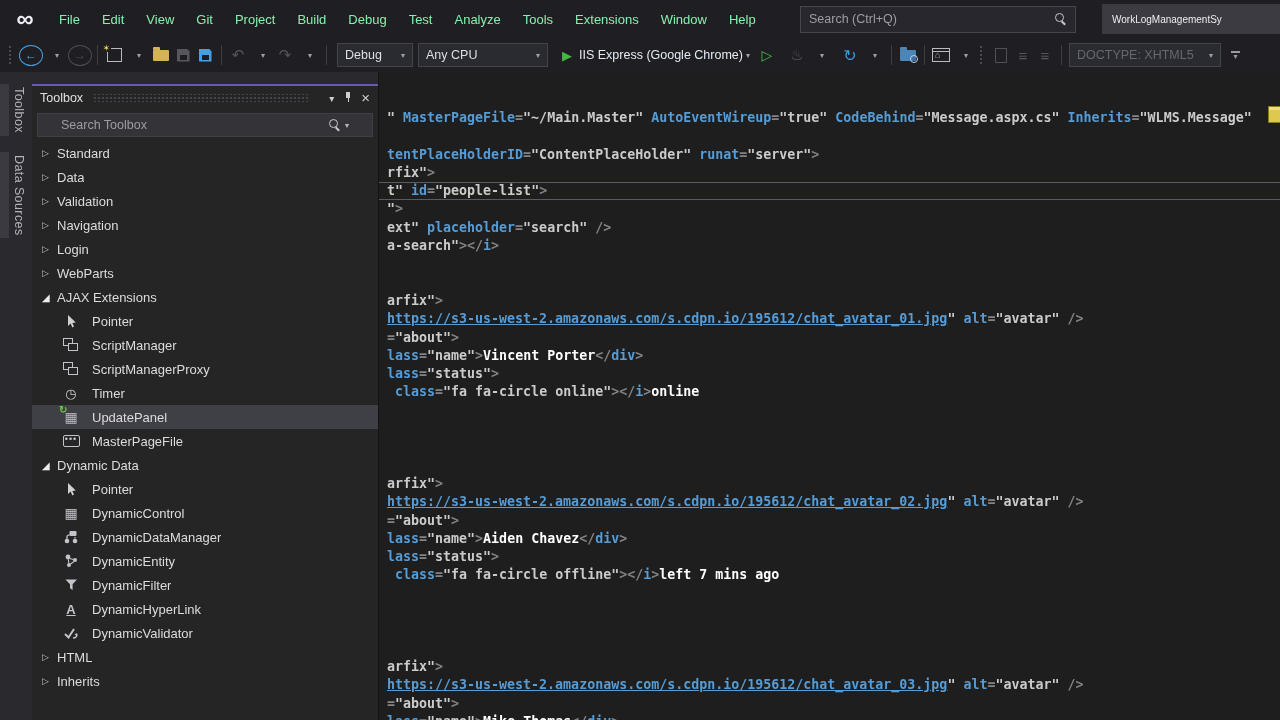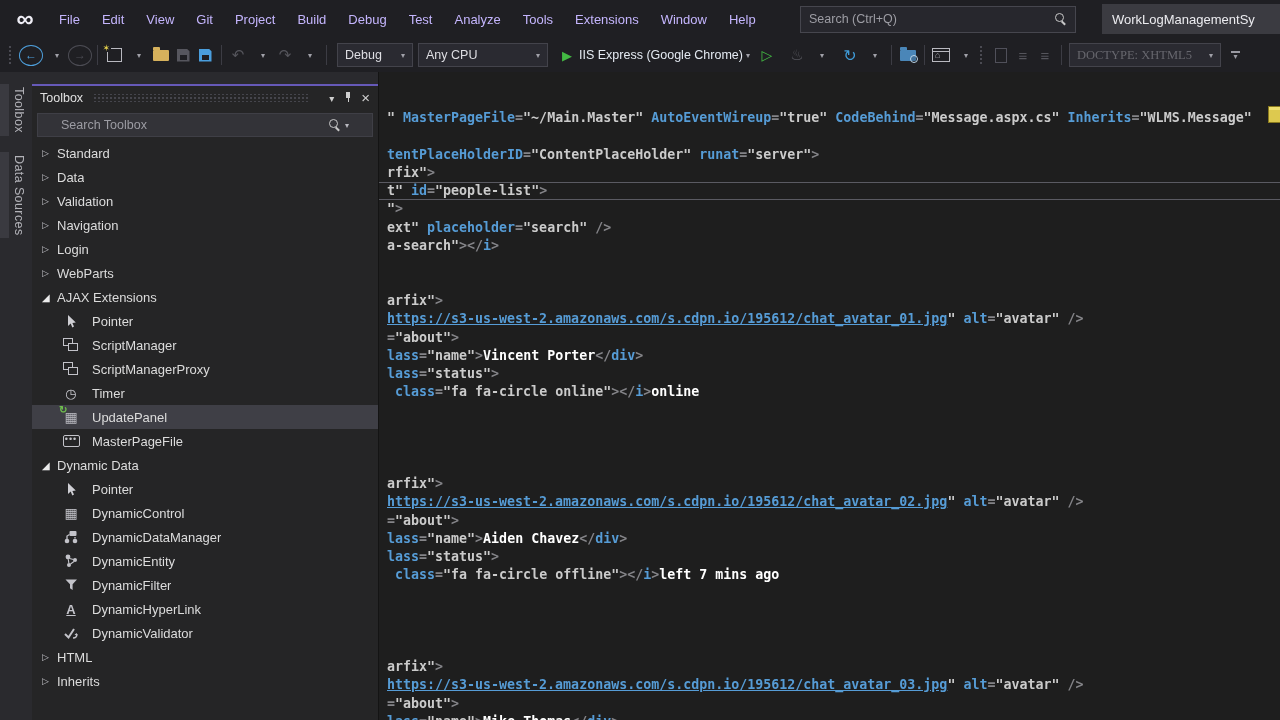--- a/index.html
+++ b/index.html
@@ -5,26 +5,26 @@
   html,body{margin:0;padding:0;background:#1e1e1e;}
   #app{position:relative;width:1280px;height:720px;overflow:hidden;background:#2a2a2e;
        font-family:"Liberation Sans",sans-serif;-webkit-font-smoothing:antialiased;}
 
   
   .menubar{position:absolute;left:0;top:0;width:1280px;height:38px;background:#1f1f23;
            display:flex;align-items:center;color:#dcdcdc;font-size:13px;}
   .vslogo{width:26px;height:26px;margin:0 10px 0 12px;color:#efeef6;font-size:24px;font-weight:bold;
           display:flex;align-items:center;justify-content:center;}
   .menus{display:flex;align-items:center;height:100%;}
-  .menus .mitem{padding:0 11px;height:100%;display:flex;align-items:center;cursor:default;color:#c4b5fd;}
+  .menus .mitem{padding:0 11px;height:100%;display:flex;align-items:center;cursor:default;color:#86efac;}
   .qsearch{margin-left:auto;width:258px;height:25px;background:#27272d;border:1px solid #46464e;
            display:flex;align-items:center;padding:0 8px;color:#9d9da4;font-size:12.5px;}
   .qsearch .qtext{flex:1;}
   .wintitle{margin-left:26px;height:30px;background:#3b3b41;color:#ececf0;display:flex;align-items:center;
-            padding:0 0 0 10px;width:168px;overflow:hidden;white-space:nowrap;font-size:13px;}
+            padding:0 0 0 10px;width:168px;overflow:hidden;white-space:nowrap;font-size:10px;}
 
   
   .mag{width:13px;height:13px;position:relative;display:inline-block;flex:none;}
   .mag::before{content:"";position:absolute;width:7px;height:7px;border:1.6px solid #c8c8c8;border-radius:50%;left:1px;top:0;}
   .mag::after{content:"";position:absolute;width:5px;height:1.7px;background:#c8c8c8;transform:rotate(45deg);left:7px;top:9px;}
 
   
   .toolbar{position:absolute;left:0;top:38px;width:1280px;height:34px;background:#1f1f23;
            display:flex;align-items:center;padding-left:6px;box-sizing:border-box;color:#c8c8c8;}
   .tb{display:flex;align-items:center;justify-content:center;height:24px;min-width:22px;flex:none;cursor:default;}
@@ -48,21 +48,21 @@
   .folder.bsearch::before{background:#4a86b8;}
   .folder.bsearch::after{content:"";position:absolute;right:-2px;bottom:-2px;width:6px;height:6px;
         border:1.6px solid #bcd6ea;border-radius:50%;background:rgba(31,31,35,.2);}
   .floppy{width:13px;height:13px;display:inline-block;position:relative;
           clip-path:polygon(0 0,78% 0,100% 22%,100% 100%,0 100%);background:#56565e;}
   .floppy::after{content:"";position:absolute;left:3px;bottom:1.5px;width:7px;height:5px;background:#1f1f23;}
   .floppy.blue2{background:#4a9edd;}
   .combo{height:24px;background:#2a2a31;border:1px solid #43434b;display:flex;align-items:center;
          padding:0 7px;color:#dfdfe4;font-size:12.5px;flex:none;box-sizing:border-box;}
   .combo .car{margin-left:auto;}
-  .combo.dis{color:#67676e;font-family:Liberation Serif, serif;}
+  .combo.dis{color:#67676e;}
   .runbtn{display:flex;align-items:center;color:#e4eaf2;font-size:12.5px;padding:0 6px;flex:none;}
   .runbtn .play{color:#43b943;font-size:13px;margin-right:7px;}
   .browser{width:16px;height:12px;border:1.5px solid #b9b9c0;position:relative;display:inline-block;}
   .browser::before{content:"";position:absolute;left:0;top:1.5px;width:100%;height:1.5px;background:#b9b9c0;}
   .browser::after{content:"⌂";position:absolute;left:2px;top:1px;font-size:9px;color:#b9b9c0;}
   .page{width:10px;height:13px;border:1.5px solid #50505a;display:inline-block;}
   .overflow{display:flex;flex-direction:column;align-items:center;margin-left:10px;}
   .overflow i{width:9px;height:2px;background:#9a9aa2;margin-bottom:2px;}
   .overflow b{color:#9a9aa2;font-size:8px;font-weight:normal;line-height:4px;}
 

